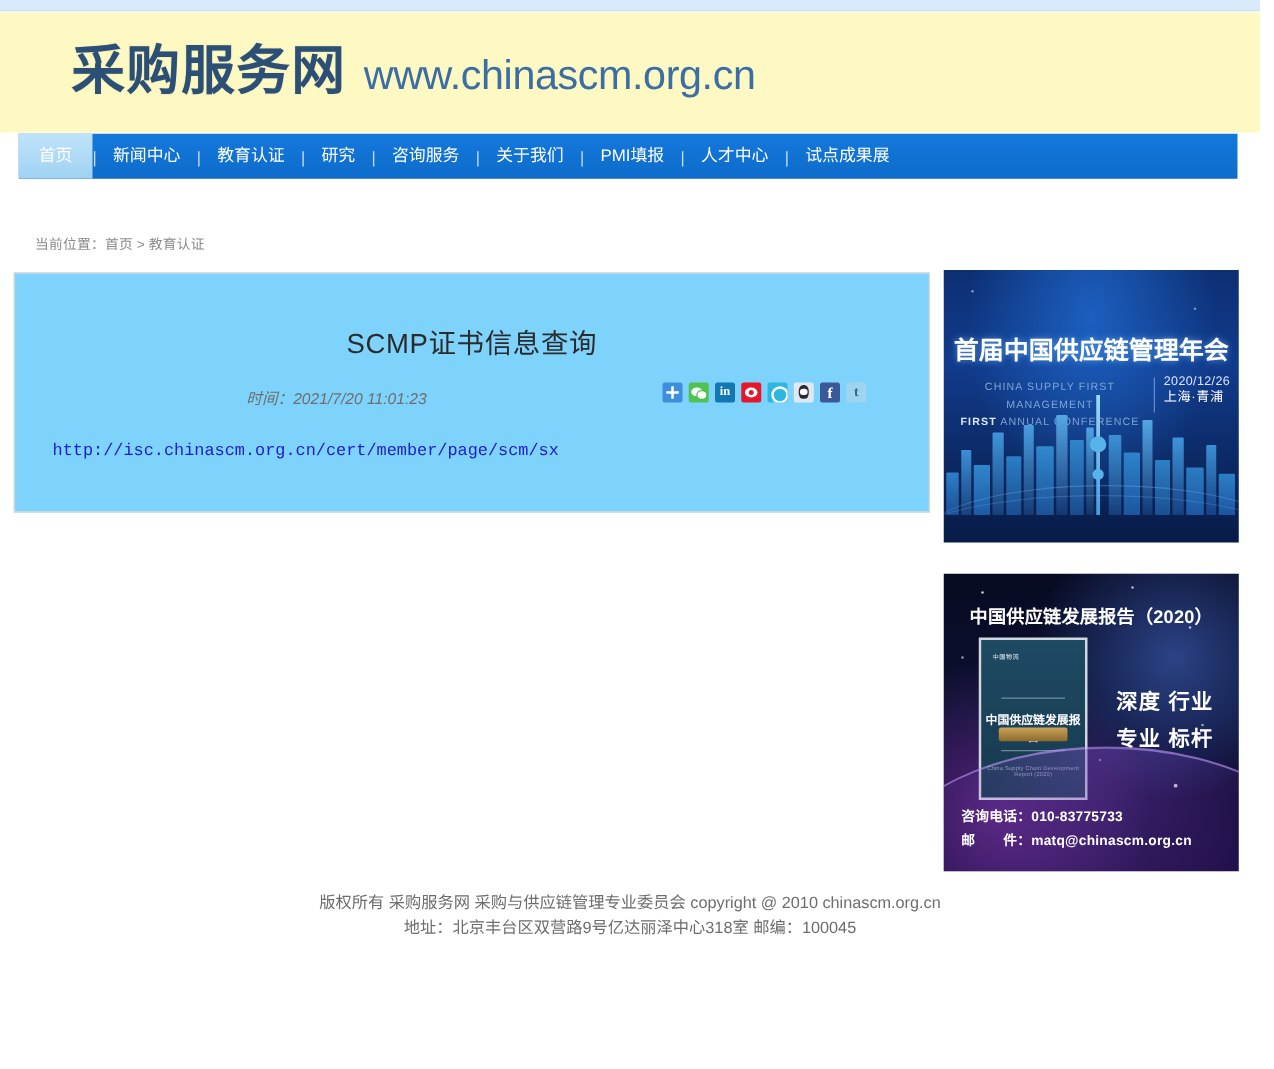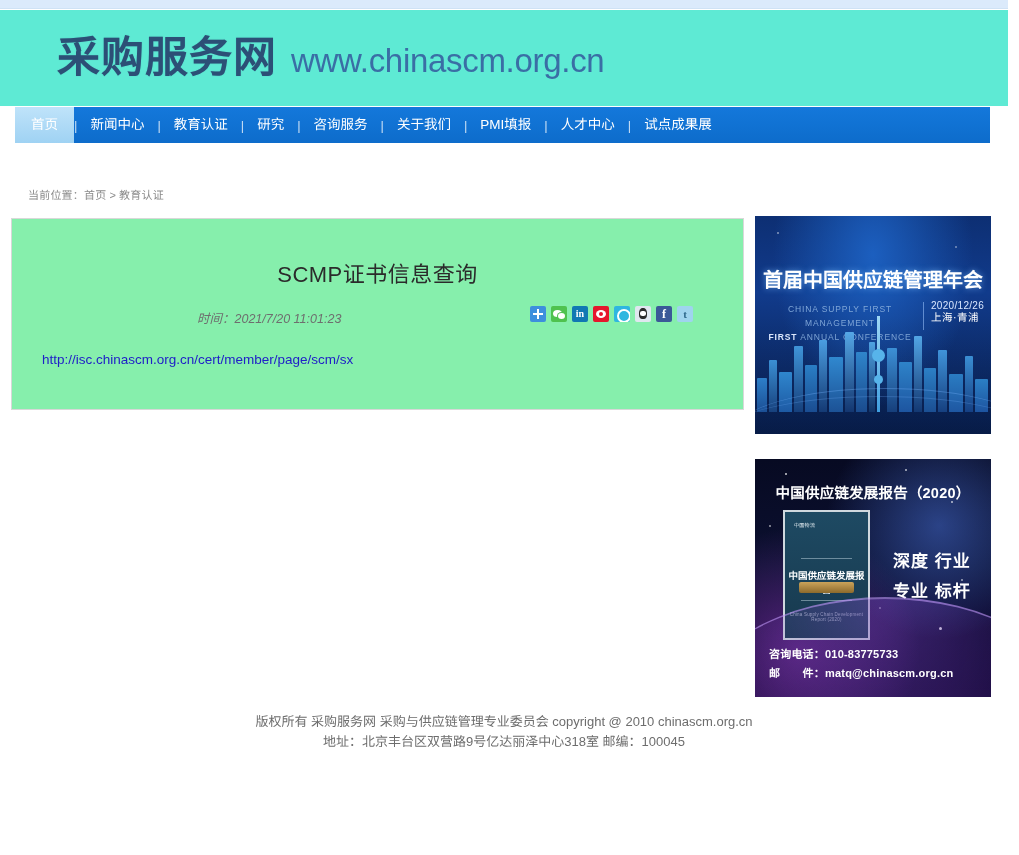--- a/index.html
+++ b/index.html
@@ -20,21 +20,21 @@
     position: absolute; left: 0; top: 0;
     width: 1008px; height: 9px;
     background: #dbeafb;
     border-bottom: 1px solid #cfe2f5;
   }
 
   
   .header {
     position: absolute; left: 0; top: 10px;
     width: 1008px; height: 96px;
-    background: #5eead4;
+    background: #fef9c3;
   }
   .logo-wrap {
     position: absolute; left: 57px; top: 26px;
     display: flex; align-items: baseline;
   }
   .logo-cn {
     font-family: "DejaVu Serif", "Liberation Serif", serif;
     font-weight: bold;
     font-size: 43px;
     letter-spacing: 1px;
@@ -88,21 +88,21 @@
     color: #8b8b8b;
     letter-spacing: .2px;
   }
   .crumb a { color: #8b8b8b; text-decoration: none; cursor: pointer; }
   .crumb .sep { margin: 0 3px; }
 
   
   .content-box {
     position: absolute; left: 11px; top: 218px;
     width: 733px; height: 192px;
-    background: #86efac;
+    background: #7dd3fc;
     border: 1px solid #d8d8d8;
   }
   .article-title {
     margin-top: 37px;
     text-align: center;
     font-size: 22px;
     color: #2b2b2b;
     letter-spacing: .5px;
   }
   .meta-row {
@@ -196,20 +196,21 @@
 
   .article-link {
     margin-top: 22px;
     padding-left: 30px;
     font-size: 13.5px;
   }
   .article-link a {
     color: #2020c8;
     text-decoration: none;
     cursor: pointer;
+    font-family: Liberation Mono, monospace;
   }
 
   
   .banner {
     position: absolute;
     left: 755px;
     width: 236px;
     overflow: hidden;
     cursor: pointer;
   }

